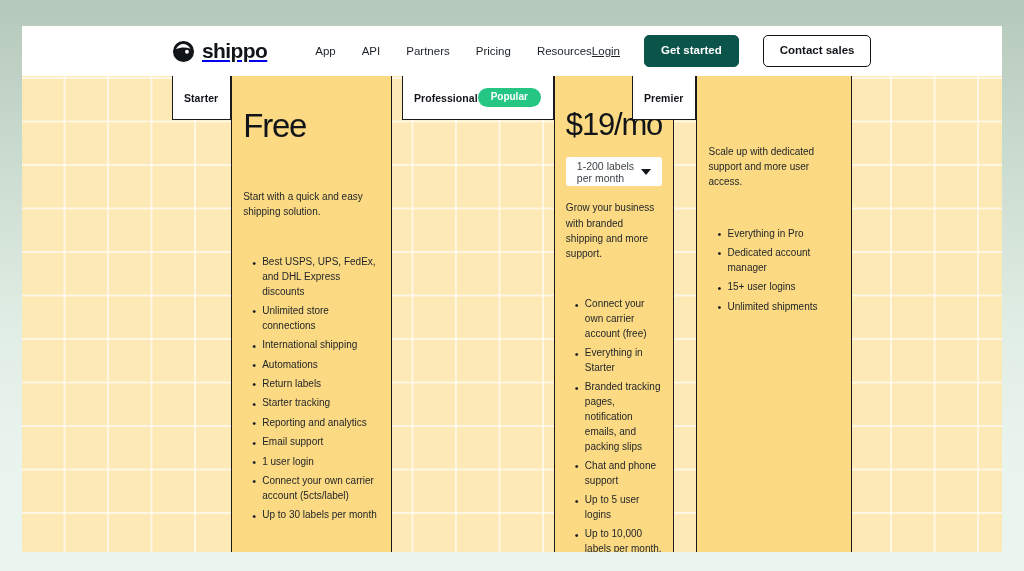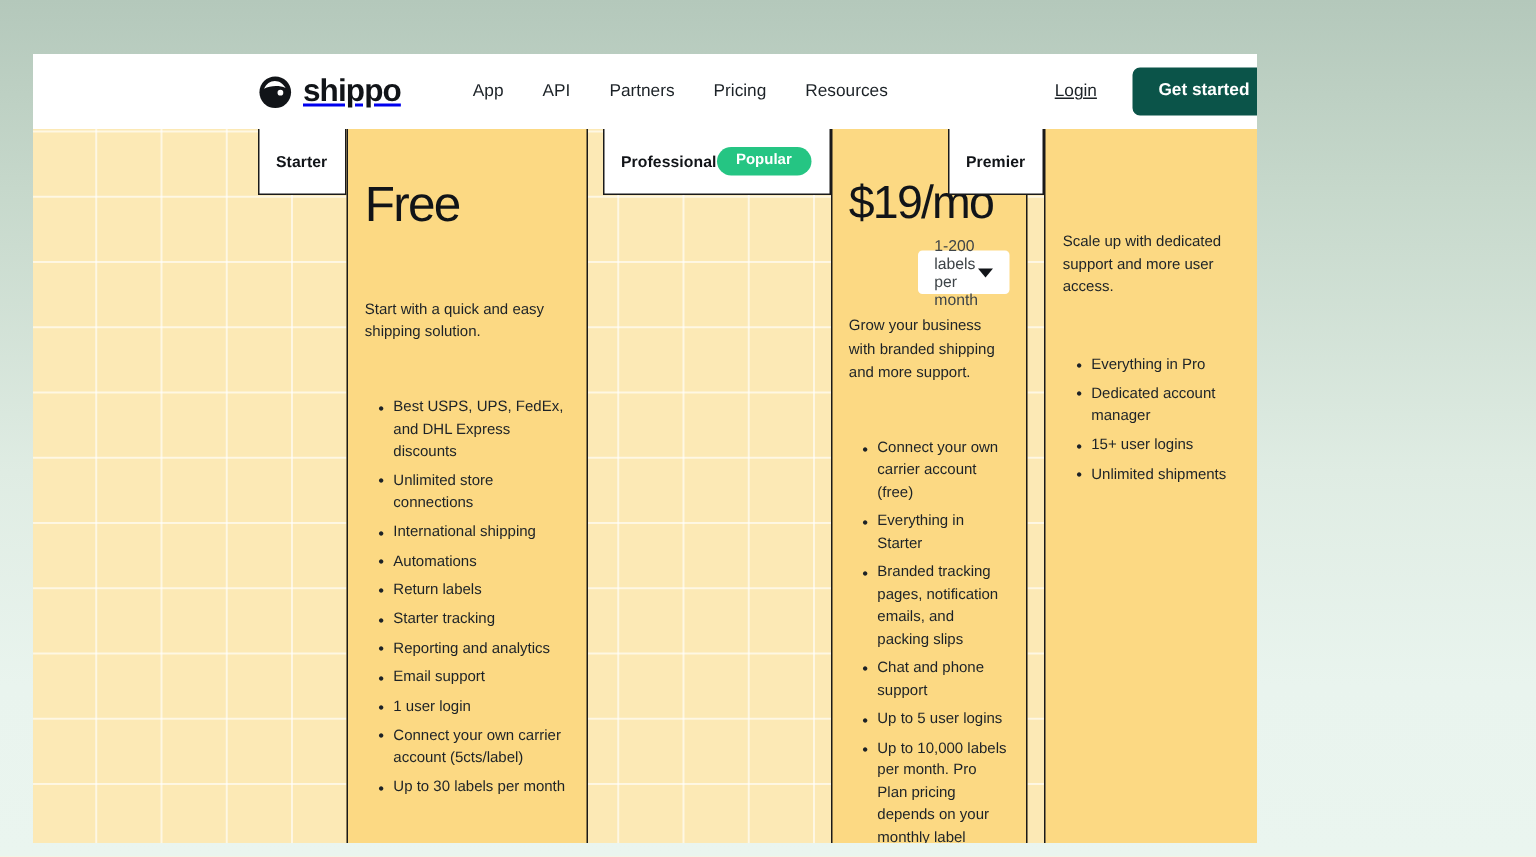--- a/index.html
+++ b/index.html
@@ -13,22 +13,22 @@
   body {
     font-family: "Liberation Sans", sans-serif;
     background: linear-gradient(to bottom, #b4c8bb 0%, #c6d8cb 22%, #dfecE3 55%, #e9f4ee 80%, #eaf5ef 100%);
     position: relative;
   }
 
   
   #page {
     position: absolute;
     left: 22px;
-    top: 36px;
-    width: 816px;
+    top: 26px;
+    width: 980px;
     height: 526px;
     background: #ef4444;
     overflow: hidden;
   }
 
   
   #navbar {
     position: absolute;
     left: 0; top: 0;
     width: 980px;
@@ -189,21 +189,20 @@
 
   .select-wrap {
     margin-top: 16px;
     height: 29px;
     background: #ffffff;
     border-radius: 3px;
     display: flex;
     align-items: center;
     justify-content: space-between;
     padding: 0 11px 0 11px;
-    margin-left: 46px;
   }
   .select-value {
     font-size: 10.5px;
     color: #3e4448;
   }
   .caret {
     width: 0; height: 0;
     border-left: 5px solid transparent;
     border-right: 5px solid transparent;
     border-top: 6.5px solid #111418;
@@ -264,20 +263,21 @@
       <a class="nav-link" href="#">App</a>
       <a class="nav-link" href="#">API</a>
       <a class="nav-link" href="#">Partners</a>
       <a class="nav-link" href="#">Pricing</a>
       <a class="nav-link" href="#">Resources</a>
     </nav>
 
     <div class="nav-right">
       <a class="nav-login" href="#">Login</a>
       <button class="btn btn-primary">Get started</button>
+      <button class="btn btn-outline">Contact sales</button>
     </div>
   </div>
 
   <div id="content">
 
     <div id="cards">
 
       <div class="card">
         <div class="card-header">
           <span class="card-title">Starter</span>

